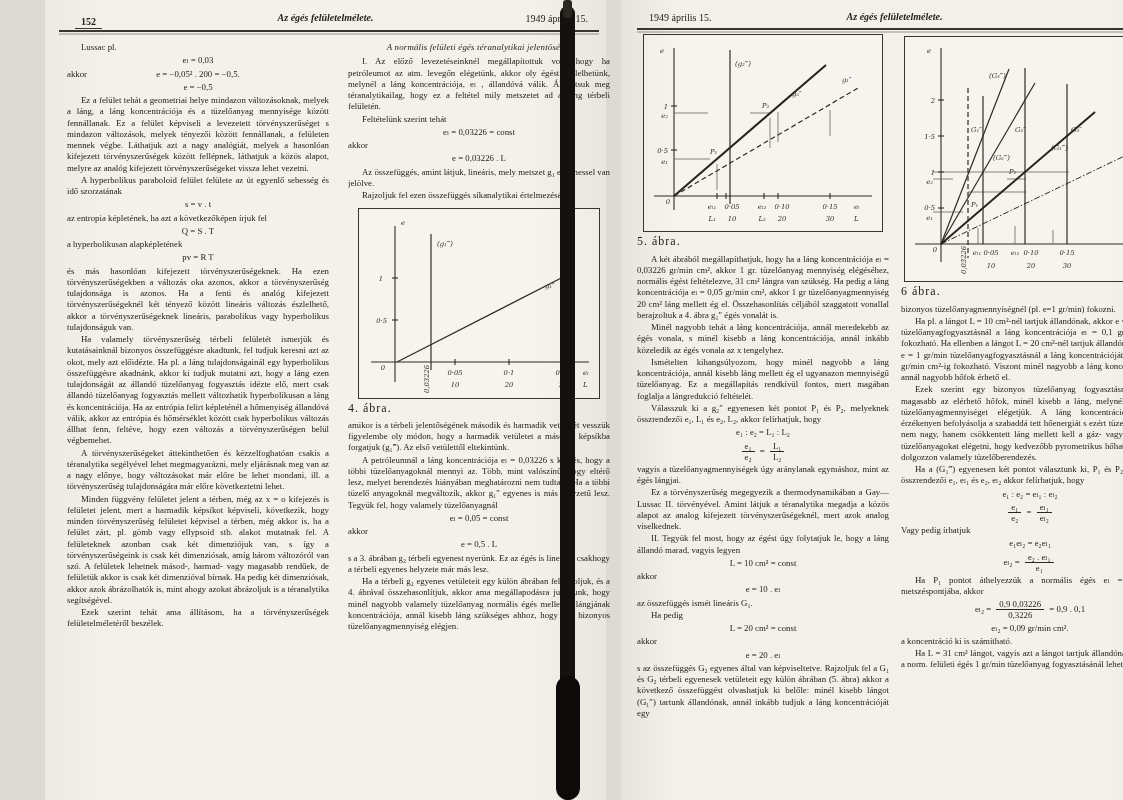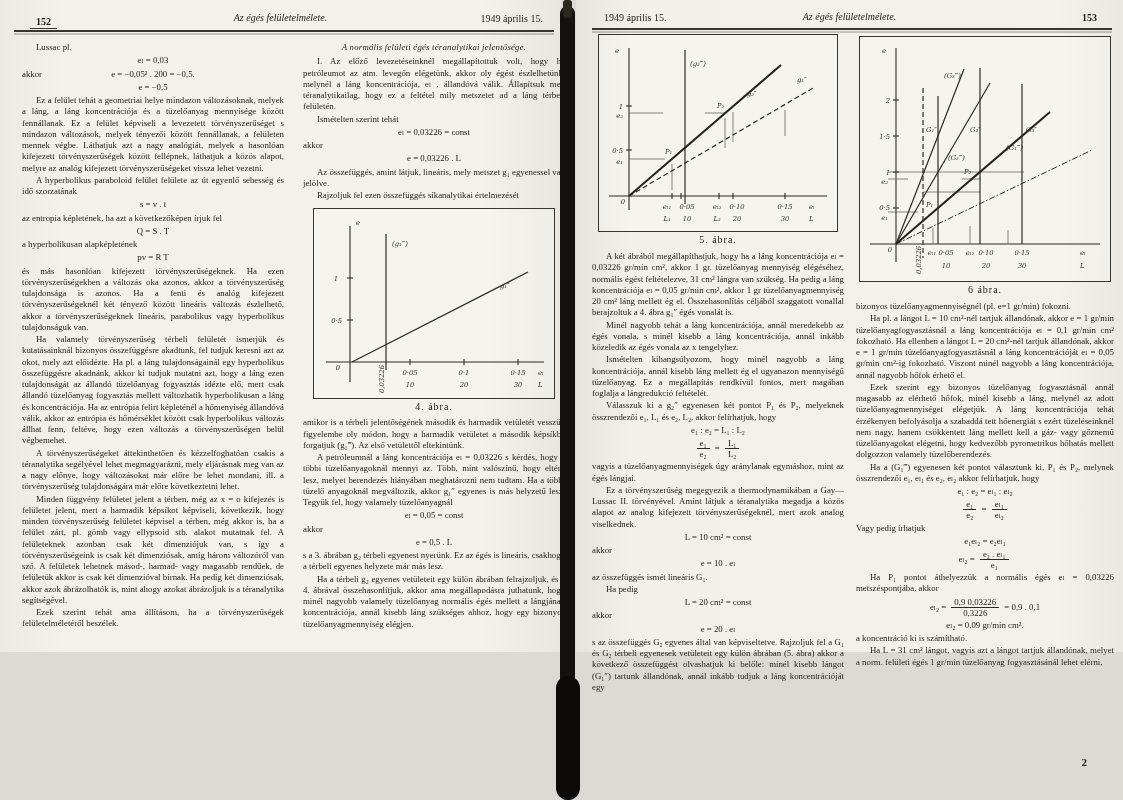--- a/index.html
+++ b/index.html
@@ -2,39 +2,39 @@
 <html><head>
 <meta charset="utf-8">
 <style>
   html,body{margin:0;padding:0}
   body{
     width:1123px;height:800px;position:relative;overflow:hidden;
     background:#dcdad4;
     font-family:"Liberation Serif","DejaVu Serif",serif;
     color:#26221d;
   }
-  .page{position:absolute;top:0;height:652px;
-    background:linear-gradient(90deg,#eceae3 0%,#f3f1ea 12%,#f3f1ea 86%,#e9e6df 100%);}
+  .page{position:absolute;top:0;height:800px;
+    background:linear-gradient(90deg,#eceae3 0%,#f3f1ea 12%,#f3f1ea 86%,#e9e6df 100%);margin-left:45px;}
   #page-left{left:0;width:561px}
   #page-right{left:576px;width:547px;background:linear-gradient(90deg,#e7e4dd 0%,#f2f0e9 10%,#f3f1ea 88%,#ebe8e1 100%)}
   .gutter{position:absolute;background:#14110e;border-radius:8px}
   .hrule{position:absolute;height:2px;background:#3a352e;box-shadow:0 3px 0 rgba(58,53,46,.25)}
   .phead{position:absolute;font-size:10px;white-space:nowrap}
-  .phead.it{font-style:italic;font-weight:normal}
+  .phead.it{font-style:italic;font-weight:bold}
   .pnum{font-weight:bold}
   .col{position:absolute;text-align:justify;font-size:8.8px;line-height:1.28;overflow:hidden}
   .col p{margin:0 0 1px 0;text-indent:14px}
   .col p.ni{text-indent:0}
   .ctr{text-align:center;text-indent:0 !important;margin:2px 0 !important}
   .hd{font-style:italic;text-align:center;text-indent:0 !important;white-space:nowrap;margin-bottom:3px !important;letter-spacing:.2px}
   .fline{position:relative;text-align:center;margin:2px 0}
   .fline .ak{position:absolute;left:0;top:0}
   .akl{text-indent:0 !important;margin:1px 0 !important}
   .figbox{border:1.2px solid #3a352e;margin:7px auto 2px auto;background:rgba(255,255,255,.25);padding:3px 0 0 0}
-  .figcap{text-align:center;font-size:10px;margin:1px 0 4px 0;letter-spacing:1px}
+  .figcap{font-size:12px;margin:1px 0 4px 0;letter-spacing:1px}
   .frac{display:inline-block;vertical-align:middle;text-align:center;margin:0 3px;line-height:1.15}
   .frac .fn{display:block;border-bottom:1px solid #2b2722;padding:0 3px}
   .frac .fd{display:block;padding:0 3px}
   .frm{margin:3px 0}
   svg text{font-family:"DejaVu Serif",serif;font-style:italic;font-size:6.8px;fill:#2e2a24}
   svg .ax{stroke:#2e2a24;stroke-width:1.1;fill:none}
   svg .ln{stroke:#2e2a24;stroke-width:1.2;fill:none}
   svg .bold{stroke-width:2;fill:none;stroke:#26221d}
   svg .dash{stroke-dasharray:5 3}
   svg .ddot{stroke-dasharray:6 2 1.5 2;stroke-width:1}
@@ -68,21 +68,21 @@
     <p class="ni">és más hasonlóan kifejezett törvényszerűségeknek. Ha ezen törvényszerűségekben a változás oka azonos, akkor a törvényszerűség tulajdonsága is azonos. Ha a fenti és analóg kifejezett törvényszerűségeknél két tényező között lineáris változás észlelhető, akkor a törvényszerűségeknek lineáris, parabolikus vagy hyperbolikus tulajdonságuk van.</p>
     <p>Ha valamely törvényszerűség térbeli felületét ismerjük és kutatásainknál bizonyos összefüggésre akadtunk, fel tudjuk keresni azt az okot, mely azt előidézte. Ha pl. a láng tulajdonságainál egy hyperbolikus összefüggésre akadnánk, akkor ki tudjuk mutatni azt, hogy a láng ezen tulajdonságát az állandó tüzelőanyag fogyasztás idézte elő, mert csak állandó tüzelőanyag fogyasztás mellett változhatik hyperbolikusan a láng és koncentrációja. Ha az entrópia felirt képleténél a hőmenyiség állandóvá válik, akkor az entrópia és hőmérséklet között csak hyperbolikus változás állhat fenn, feltéve, hogy ezen változás a törvényszerűségen belül végbemehet.</p>
     <p>A törvényszerűségeket áttekinthetően és kézzelfoghatóan csakis a téranalytika segélyével lehet megmagyarázni, mely eljárásnak meg van az a nagy előnye, hogy változásokat már előre be lehet mondani, ill. a törvényszerűség tulajdonságára már előre következtetni lehet.</p>
     <p>Minden függvény felületet jelent a térben, még az x = o kifejezés is felületet jelent, mert a harmadik képsíkot képviseli, következik, hogy minden törvényszerűség felületet képvisel a térben, még akkor is, ha a felület zárt, pl. gömb vagy ellypsoid stb. alakot mutatnak fel. A felületeknek azonban csak két dimenziójuk van, s így a törvényszerűségeink is csak két dimenziósak, amíg három változóról van szó. A felületek lehetnek másod-, harmad- vagy magasabb rendűek, de felületük akkor is csak két dimenzióval bírnak. Ha pedig két dimenziósak, akkor azok ábrázolhatók is, mint ahogy azokat ábrázoljuk is a téranalytika segítségével.</p>
     <p>Ezek szerint tehát ama állításom, ha a törvényszerűségek felületelméletéről beszélek.</p>
   </div>
 
   <div class="col" style="left:303px;top:42px;width:262px;height:748px">
     <p class="hd">A normális felületi égés téranalytikai jelentősége.</p>
     <p>I. Az előző levezetéseinknél megállapítottuk volt, hogy ha petróleumot az atm. levegőn elégetünk, akkor oly égést észlelhetünk, melynél a láng koncentrációja, eₗ , állandóvá válik. Állapítsuk meg téranalytikailag, hogy ez a feltétel mily metszetet ad a láng térbeli felületén.</p>
-    <p>Ismételten szerint tehát</p>
+    <p>Feltételünk szerint tehát</p>
     <p class="ctr">eₗ = 0,03226 = const</p>
     <p class="ni akl">akkor</p>
     <p class="ctr">e = 0,03226 . L</p>
     <p>Az összefüggés, amint látjuk, lineáris, mely metszet g₁ egyenessel van jelölve.</p>
     <p>Rajzoljuk fel ezen összefüggés síkanalytikai értelmezését</p>
 
     <div class="figbox" style="width:240px">
       <svg width="238" height="182" viewBox="0 0 238 182">
         <line class="ax" x1="36" y1="14" x2="36" y2="170"></line>
         <line class="ax" x1="12" y1="150" x2="230" y2="150"></line>
@@ -183,20 +183,21 @@
     <p>Ismételten kihangsúlyozom, hogy minél nagyobb a láng koncentrációja, annál kisebb láng mellett ég el ugyanazon mennyiségű tüzelőanyag. Ez a megállapítás rendkívül fontos, mert magában foglalja a lángredukció feltételét.</p>
     <p>Válasszuk ki a g₂″ egyenesen két pontot P₁ és P₂, melyeknek összrendezői e₁, L₁ és e₂, L₂, akkor felírhatjuk, hogy</p>
     <p class="ctr">e₁ : e₂ = L₁ : L₂</p>
     <div class="ctr frm">
       <span class="frac"><span class="fn">e₁</span><span class="fd">e₂</span></span>
       <span>=</span>
       <span class="frac"><span class="fn">L₁</span><span class="fd">L₂</span></span>
     </div>
     <p class="ni">vagyis a tüzelőanyagmennyiségek úgy aránylanak egymáshoz, mint az égés lángjai.</p>
     <p>Ez a törvényszerűség megegyezik a thermodynamikában a Gay—Lussac II. törvényével. Amint látjuk a téranalytika megadja a közös alapot az analog kifejezett törvényszerűségeknél, mert azok analog viselkednek.</p>
+    <p>II. Tegyük fel most, hogy az égést úgy folytatjuk le, hogy a láng állandó marad, vagyis legyen</p>
     <p class="ctr">L = 10 cm² = const</p>
     <p class="ni akl">akkor</p>
     <p class="ctr">e = 10 . eₗ</p>
     <p class="ni">az összefüggés ismét lineáris G₁.</p>
     <p>Ha pedig</p>
     <p class="ctr">L = 20 cm² = const</p>
     <p class="ni akl">akkor</p>
     <p class="ctr">e = 20 . eₗ</p>
     <p class="ni">s az összefüggés G₂ egyenes által van képviseltetve. Rajzoljuk fel a G₁ és G₂ térbeli egyenesek vetületeit egy külön ábrában (5. ábra) akkor a következő összefüggést olvashatjuk ki belőle: minél kisebb lángot (G₁″) tartunk állandónak, annál inkább tudjuk a láng koncentrációját egy</p>
   </div>

